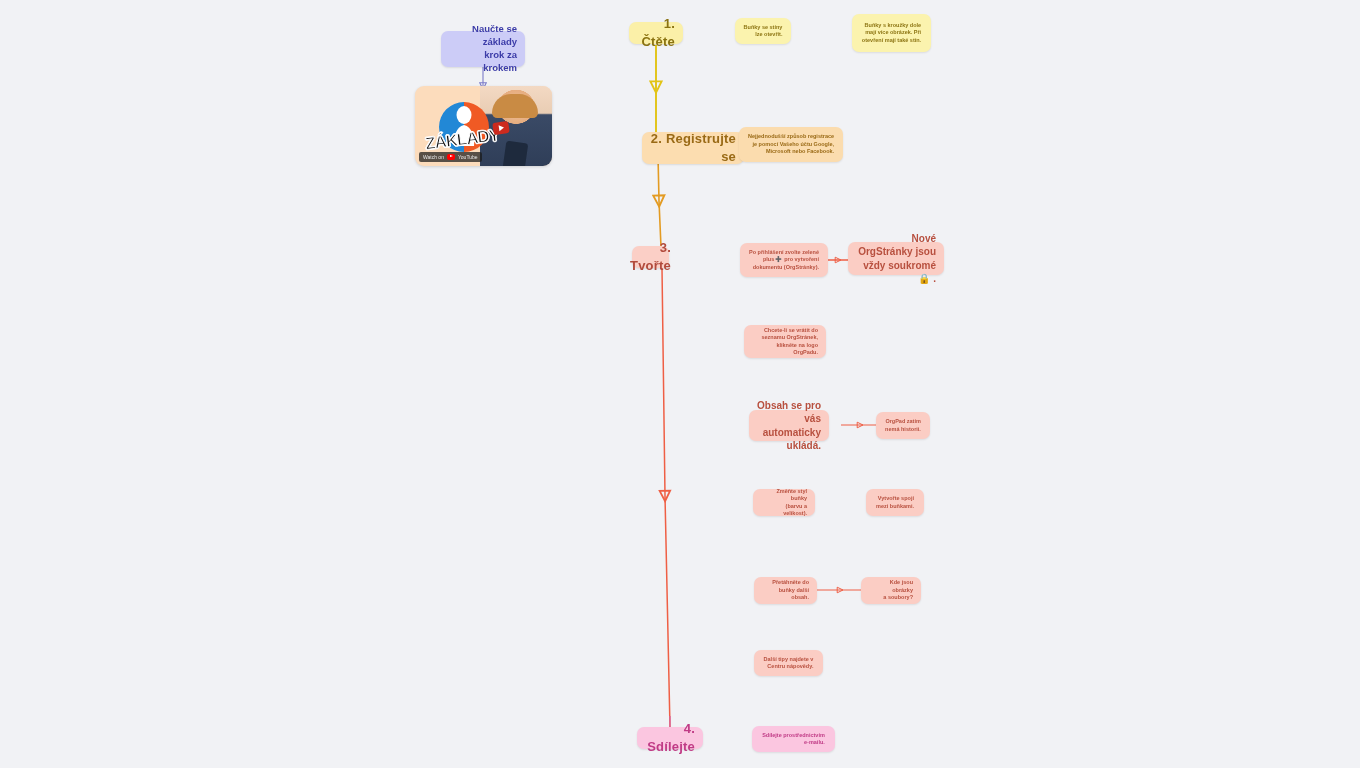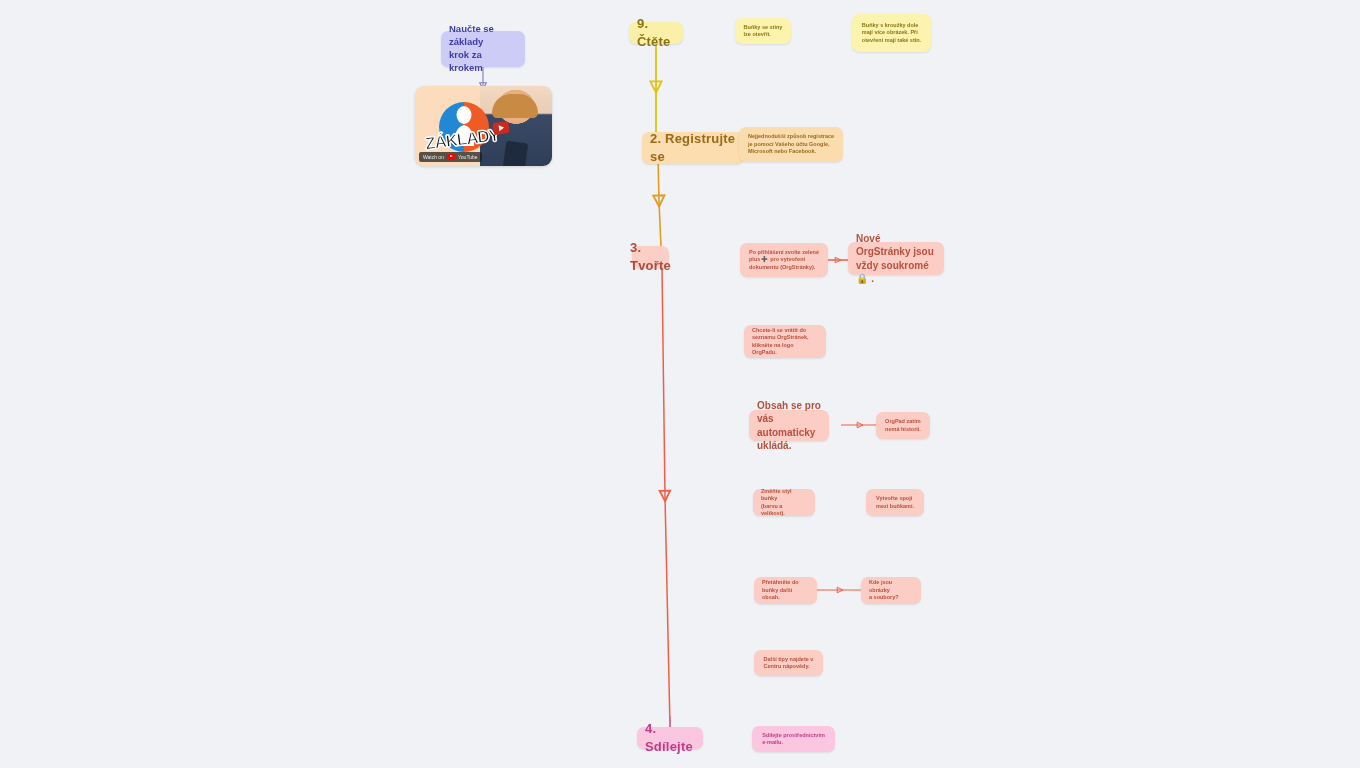--- a/index.html
+++ b/index.html
@@ -24,21 +24,21 @@
     position: absolute;
     left: 0; top: 0;
     width: 1360px;
     height: 768px;
     pointer-events: none;
   }
   .node {
     position: absolute;
     box-sizing: border-box;
     border-radius: 7px;
-    text-align: left;
+    text-align: right;
     line-height: 1.35;
     white-space: pre-line;
     display: flex;
     align-items: center;
     justify-content: center;
     padding: 4px 8px;
   }
 
   
   .stage {
@@ -201,21 +201,21 @@
       <div class="vc-play"></div>
       <div class="vc-watch">
         <span>Watch on</span>
         <span class="vc-yt"></span>
         <span>YouTube</span>
       </div>
     </div>
   </div>
 
   <div class="node stage stage-1" style="left:629px; top:22px; width:54px; height:22px;">
-    <span>9. Čtěte</span>
+    <span>1. Čtěte</span>
   </div>
 
   <div class="node stage stage-2" style="left:642px; top:132px; width:102px; height:32px;">
     <span>2. Registrujte se</span>
   </div>
 
   <div class="node stage stage-3" style="left:632px; top:246px; width:37px; height:22px;">
     <span>3. Tvořte</span>
   </div>
 

